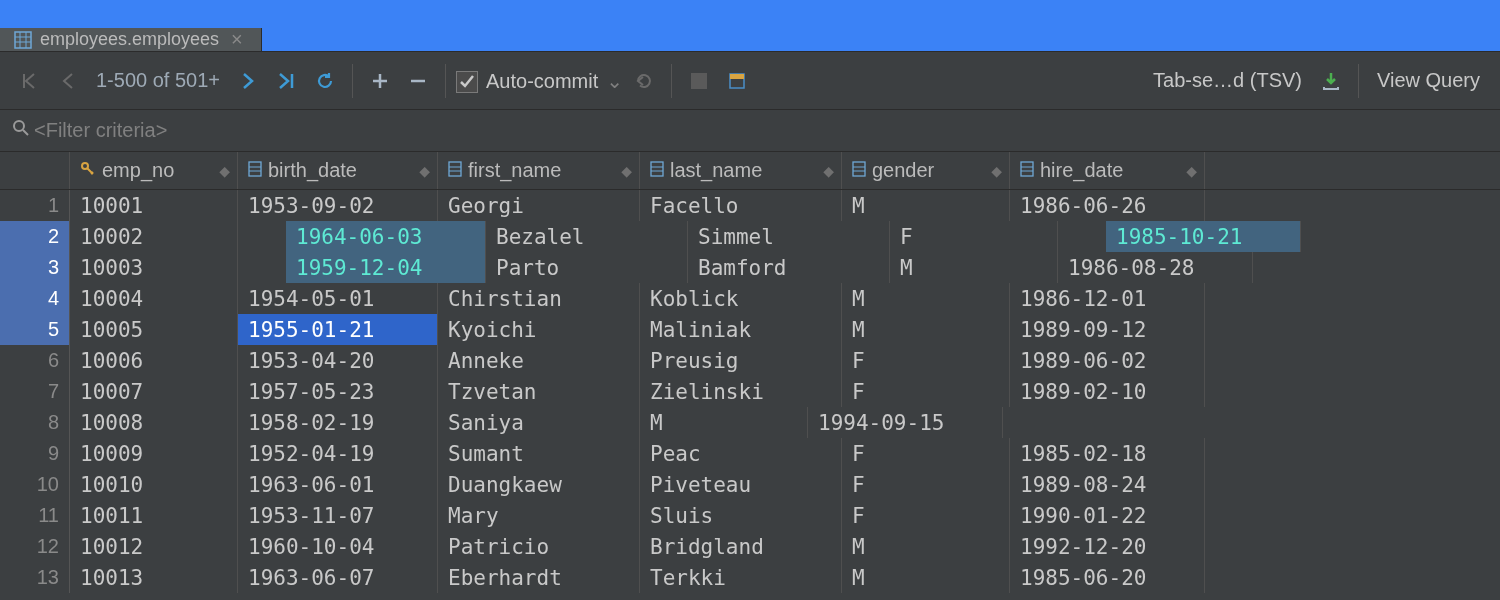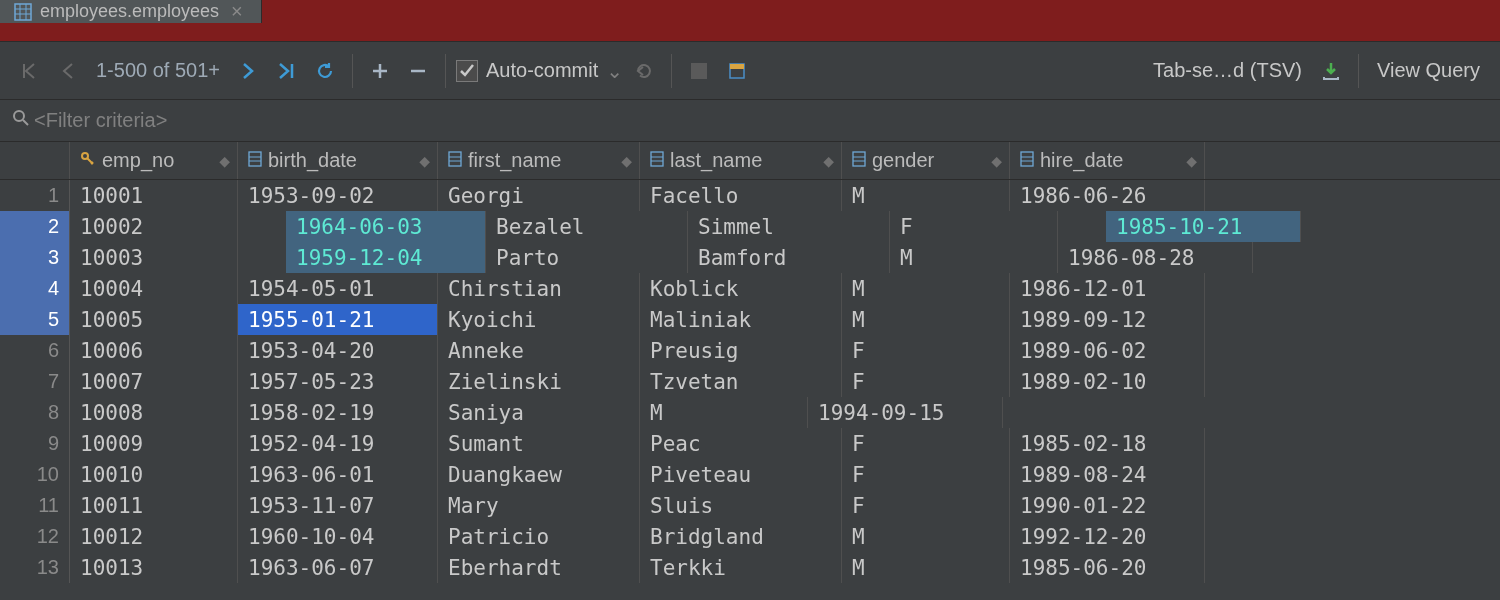--- a/index.html
+++ b/index.html
@@ -6,25 +6,25 @@
     body {
       background: #3c3f41;
       color: #bbbbbb;
       font-family: -apple-system, "Segoe UI", sans-serif;
       font-size: 18px;
       width: 1500px;
       height: 600px;
       overflow: hidden;
     }
     .tab-bar {
-      background: #7f1d1d;
+      background: #3b82f6;
       border-bottom: 1px solid #2b2b2b;
-      height: 42px;
-      display: flex;
-      align-items: flex-start;
+      height: 52px;
+      display: flex;
+      align-items: flex-end;
     }
     .tab {
       background: #515658;
       display: flex;
       align-items: center;
       padding: 0 14px;
       gap: 8px;
       border-right: 1px solid #2b2b2b;
     }
     .tab .icon svg { display: block; }
@@ -39,21 +39,21 @@
     }
     .tb-btn {
       width: 34px; height: 34px;
       display: flex; align-items: center; justify-content: center;
       cursor: pointer; color: #a9b7c6;
     }
     .tb-btn.dim { color: #6a6a6a; }
     .tb-btn.blue { color: #3e9bd6; }
     .tb-text { color: #9eaab6; padding: 0 8px; font-size: 20px; }
     .sep { width: 1px; height: 34px; background: #555; margin: 0 6px; }
-    .auto-commit { display: flex; align-items: center; gap: 8px; font-size: 20px; color: #c8c8c8; }
+    .auto-commit { display: flex; align-items: flex-end; gap: 8px; font-size: 20px; color: #c8c8c8; }
     .chk {
       width: 22px; height: 22px; border: 1px solid #7a7a7a; background: #4b4b4b;
       display: flex; align-items: center; justify-content: center;
     }
     .chk svg { display: block; }
     .spacer { flex: 1; }
     .filter-bar {
       height: 42px;
       display: flex;
       align-items: center;
@@ -346,22 +346,22 @@
       <div class="cell c-birth_date">1953-04-20</div>
       <div class="cell c-first_name">Anneke</div>
       <div class="cell c-last_name">Preusig</div>
       <div class="cell c-gender">F</div>
       <div class="cell c-hire_date">1989-06-02</div>
     </div>
     <div class="row">
       <div class="cell rownum">7</div>
       <div class="cell c-emp_no">10007</div>
       <div class="cell c-birth_date">1957-05-23</div>
+      <div class="cell c-first_name">Tzvetan</div>
       <div class="cell c-last_name">Zielinski</div>
-      <div class="cell c-first_name">Tzvetan</div>
       <div class="cell c-gender">F</div>
       <div class="cell c-hire_date">1989-02-10</div>
     </div>
     <div class="row">
       <div class="cell rownum">8</div>
       <div class="cell c-emp_no">10008</div>
       <div class="cell c-birth_date">1958-02-19</div>
       <div class="cell c-first_name">Saniya</div>
       <div class="cell c-gender">M</div>
       <div class="cell c-hire_date">1994-09-15</div>

